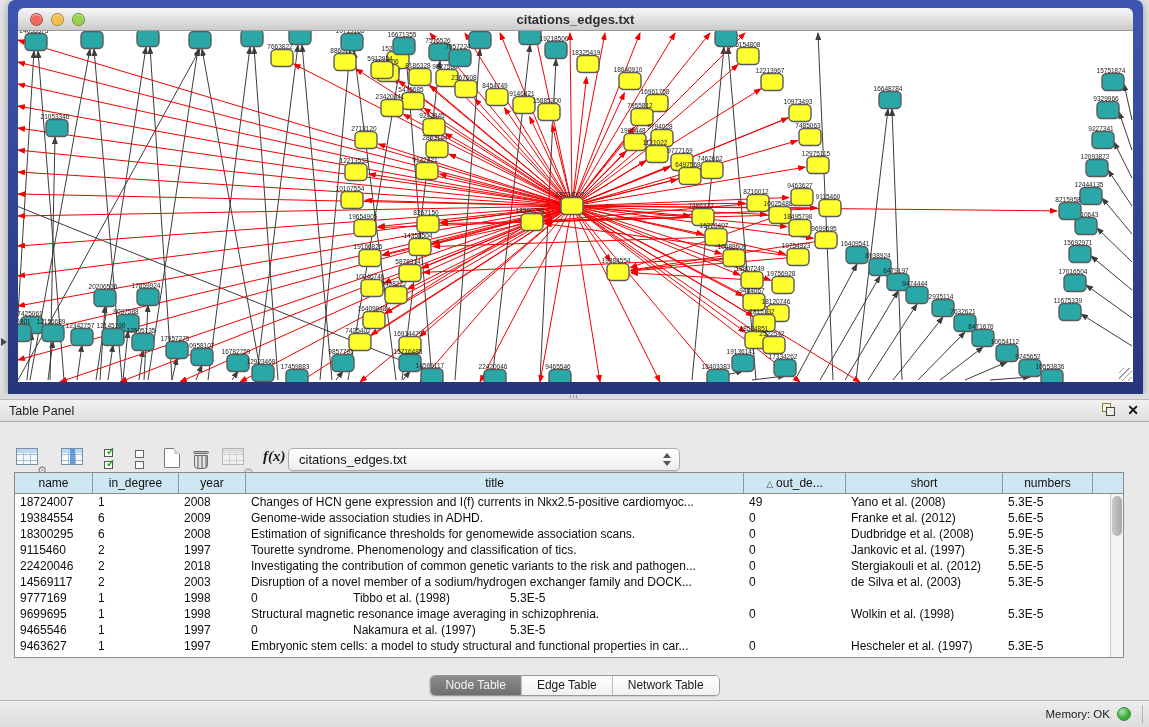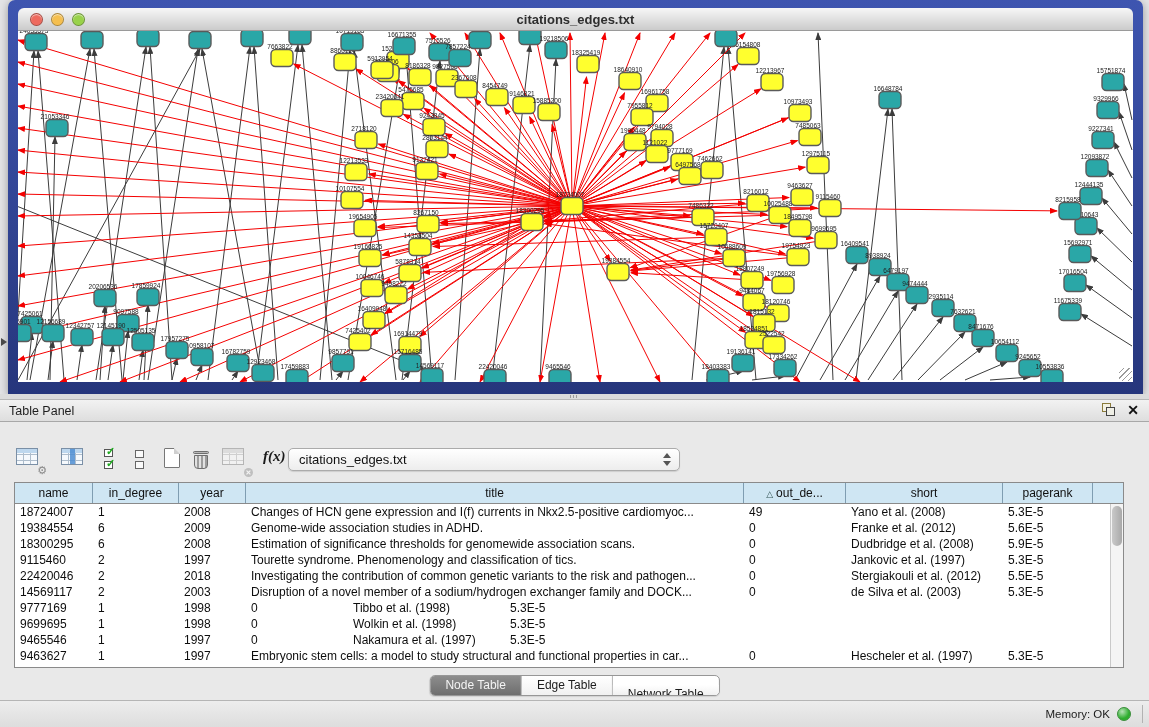--- a/index.html
+++ b/index.html
@@ -70,38 +70,38 @@
 
   .combo { position:absolute; left:288px; top:26px; width:392px; height:23px; border:1px solid #ababab; border-radius:5px;
      background:linear-gradient(#ffffff,#ededed); box-shadow:0 1px 1px rgba(0,0,0,.12); }
   .combo-text { font-size:13px; color:#111; line-height:21px; padding-left:10px; }
   .combo-arrows { position:absolute; right:8px; top:4px; }
   .combo-arrows div { width:0; height:0; border-left:4px solid transparent; border-right:4px solid transparent; }
   .arr-up { border-bottom:5px solid #555; margin-bottom:3px; }
   .arr-dn { border-top:5px solid #555; }
 
   
-  .data-table { position:absolute; left:14px; top:60px; width:1110px; height:186px; background:#fff; border:1px solid #8a8a8a; }
+  .data-table { position:absolute; left:14px; top:50px; width:1110px; height:186px; background:#fff; border:1px solid #8a8a8a; }
   .thead { display:flex; height:21px; border-bottom:1px solid #8a8a8a; background:#cfe6f3; }
   .th { font-size:12px; color:#101010; text-align:center; line-height:20px; border-right:1px solid #7f9db1;
         overflow:hidden; white-space:nowrap; flex-shrink:0; }
   .th .sort { font-size:9px; color:#355; margin-right:3px; }
   .tbody { position:absolute; left:0; top:21px; right:13px; bottom:0; overflow:hidden; }
   .tr { display:flex; height:16px; }
   .td { font-size:12px; color:#0d0d0d; line-height:16px; padding-left:5px; overflow:hidden;
         white-space:nowrap; flex-shrink:0; }
   .vscroll { position:absolute; right:0; top:21px; bottom:0; width:13px; background:#f4f4f4; border-left:1px solid #c9c9c9; }
   .vthumb { position:absolute; left:1px; right:1px; top:2px; height:40px; border-radius:6px;
         background:linear-gradient(90deg,#c9c9c9,#a9a9a9); }
 
   
   .tabs { position:absolute; left:50%; transform:translateX(-50%); top:253px; display:flex; height:21px;
      border:1px solid #979797; border-radius:5px; overflow:hidden; background:#fff; box-shadow:0 1px 1px rgba(0,0,0,.1); }
   .tab { font-size:12px; color:#1c1c1c; line-height:19px; padding:0 15px; border-right:1px solid #b4b4b4; background:linear-gradient(#ffffff,#f1f1f1); }
-  .tab:last-child { border-right:none;margin-top:9px; }
+  .tab:last-child { border-right:none; }
   .tab.active { background:linear-gradient(#8d8d8d,#6e6e6e); color:#f4f4f4; }
 
   
   .statusbar { position:absolute; left:0; bottom:0; width:1149px; height:27px;
      background:linear-gradient(#ededed,#dddddd); border-top:1px solid #b5b5b5; }
   .status-right { position:absolute; right:6px; top:0; height:26px; display:flex; align-items:center; gap:7px; }
   .mem-label { font-size:11.5px; color:#1c1c1c; }
   .mem-dot { width:14px; height:14px; border-radius:50%; border:1px solid #3f8f3f;
      background:radial-gradient(circle at 35% 30%, #8ae65c, #2fae2f); }
   .status-sep { width:1px; height:18px; background:#b2b2b2; margin-left:4px; }
@@ -861,21 +861,21 @@
   </div>
 
   <div class="data-table">
     <div class="thead" id="thead">
         <div class="th" style="width: 78px;">name</div>
         <div class="th" style="width: 86px;">in_degree</div>
         <div class="th" style="width: 67px;">year</div>
         <div class="th" style="width: 498px;">title</div>
         <div class="th" style="width: 102px;"><span class="sort">△</span>out_de...</div>
         <div class="th" style="width: 157px;">short</div>
-        <div class="th" style="width: 90px;">pagerank</div>
+        <div class="th" style="width: 90px;">numbers</div>
       </div>
     <div class="tbody" id="tbody">
         <div class="tr">
           <div class="td" style="width: 78px;">18724007</div>
           <div class="td" style="width: 86px;">1</div>
           <div class="td" style="width: 67px;">2008</div>
           <div class="td" style="width: 498px;">Changes of HCN gene expression and I(f) currents in Nkx2.5-positive cardiomyoc...</div>
           <div class="td" style="width: 102px;">49</div>
           <div class="td" style="width: 157px;">Yano et al. (2008)</div>
           <div class="td" style="width: 90px;">5.3E-5</div>
@@ -930,20 +930,21 @@
           <div class="td" style="width: 86px;">1</div>
           <div class="td" style="width: 67px;">1998</div>
           <div class="td" style="width: 102px;">0</div>
           <div class="td" style="width: 157px;">Tibbo et al. (1998)</div>
           <div class="td" style="width: 90px;">5.3E-5</div>
         </div>
         <div class="tr">
           <div class="td" style="width: 78px;">9699695</div>
           <div class="td" style="width: 86px;">1</div>
           <div class="td" style="width: 67px;">1998</div>
+          <div class="td" style="width: 498px;">Structural magnetic resonance image averaging in schizophrenia.</div>
           <div class="td" style="width: 102px;">0</div>
           <div class="td" style="width: 157px;">Wolkin et al. (1998)</div>
           <div class="td" style="width: 90px;">5.3E-5</div>
         </div>
         <div class="tr">
           <div class="td" style="width: 78px;">9465546</div>
           <div class="td" style="width: 86px;">1</div>
           <div class="td" style="width: 67px;">1997</div>
           <div class="td" style="width: 102px;">0</div>
           <div class="td" style="width: 157px;">Nakamura et al. (1997)</div>

